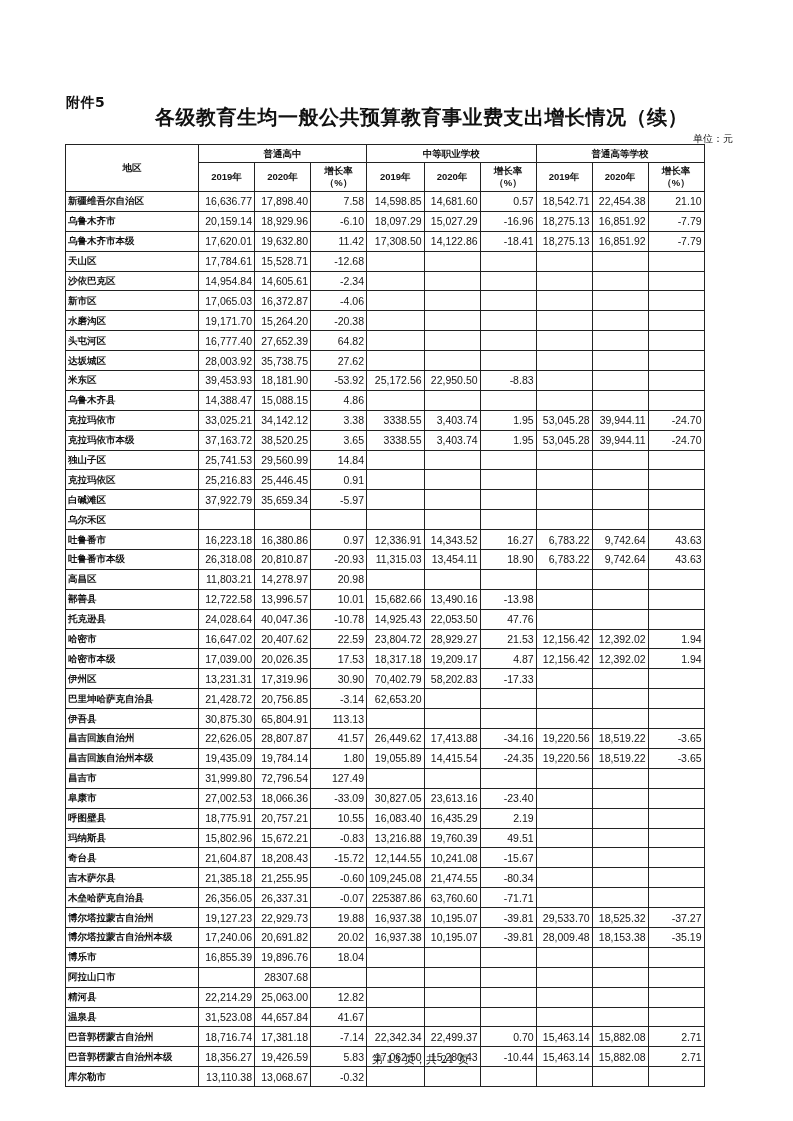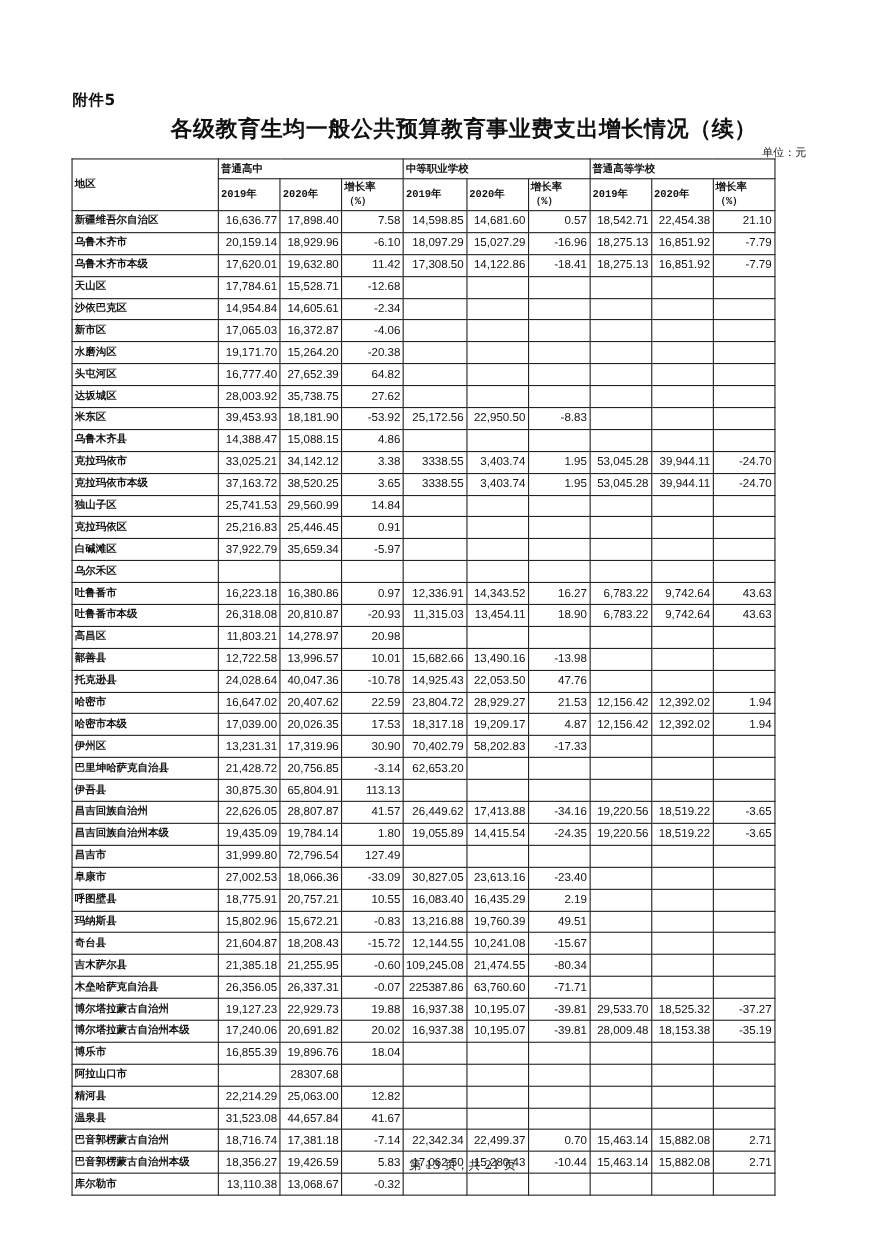--- a/index.html
+++ b/index.html
@@ -1,22 +1,22 @@
 <!DOCTYPE html>
 <html><head>
 <meta charset="utf-8">
 <style>
   html, body { margin: 0; padding: 0; background: #ffffff; }
   body { width: 793px; height: 1121px; position: relative; overflow: hidden; color: #111; }
-  .attach { position: absolute; left: 66px; top: 82px; font-family: "DejaVu Sans", sans-serif; font-size: 14px; font-weight: bold; letter-spacing: 0.5px; }
+  .attach { position: absolute; left: 66px; top: 94px; font-family: "DejaVu Sans", sans-serif; font-size: 14px; font-weight: bold; letter-spacing: 0.5px; }
   .title { position: absolute; left: 0; width: 793px; top: 104px; text-align: center; font-family: Liberation Sans, sans-serif; font-size: 20px; font-weight: bold; padding-left: 50px; box-sizing: border-box; letter-spacing: 0.5px; }
   .unit { position: absolute; right: 60px; top: 132px; font-family: Liberation Sans, sans-serif; font-size: 10px; text-align: center; }
   table.data { position: absolute; left: 65px; top: 144px; border-collapse: collapse; table-layout: fixed; font-family: "Liberation Sans", sans-serif; font-size: 10.5px; }
   table.data td, table.data th { border: 1px solid #222; padding: 0 2px; height: 18.9px; line-height: 12px; white-space: nowrap; overflow: hidden; }
-  table.data th { font-weight: bold; font-family: Liberation Mono, monospace; font-size: 9.5px; text-align: left; }
+  table.data th { font-weight: bold; font-family: Liberation Sans, sans-serif; font-size: 9.5px; text-align: center; }
   table.data th.group { height: 17px; }
   table.data th.sub { height: 28px; }
   table.data th.rate { line-height: 12px; margin-top: 48px; }
   td.region { font-family: "DejaVu Sans", sans-serif; font-weight: bold; font-size: 9.5px; text-align: left; padding-left: 3px; margin-top: 13px; }
   td.num { text-align: right; padding-right: 2px; }
   col.c0 { width: 133px; }
   col.cn { width: 56px; }
   col.cr { width: 56px; }
   .footer { position: absolute; left: 0; width: 793px; top: 1052px; text-align: center; font-family: "DejaVu Serif", serif; font-size: 11px; padding-left: 24px; }
 </style>

